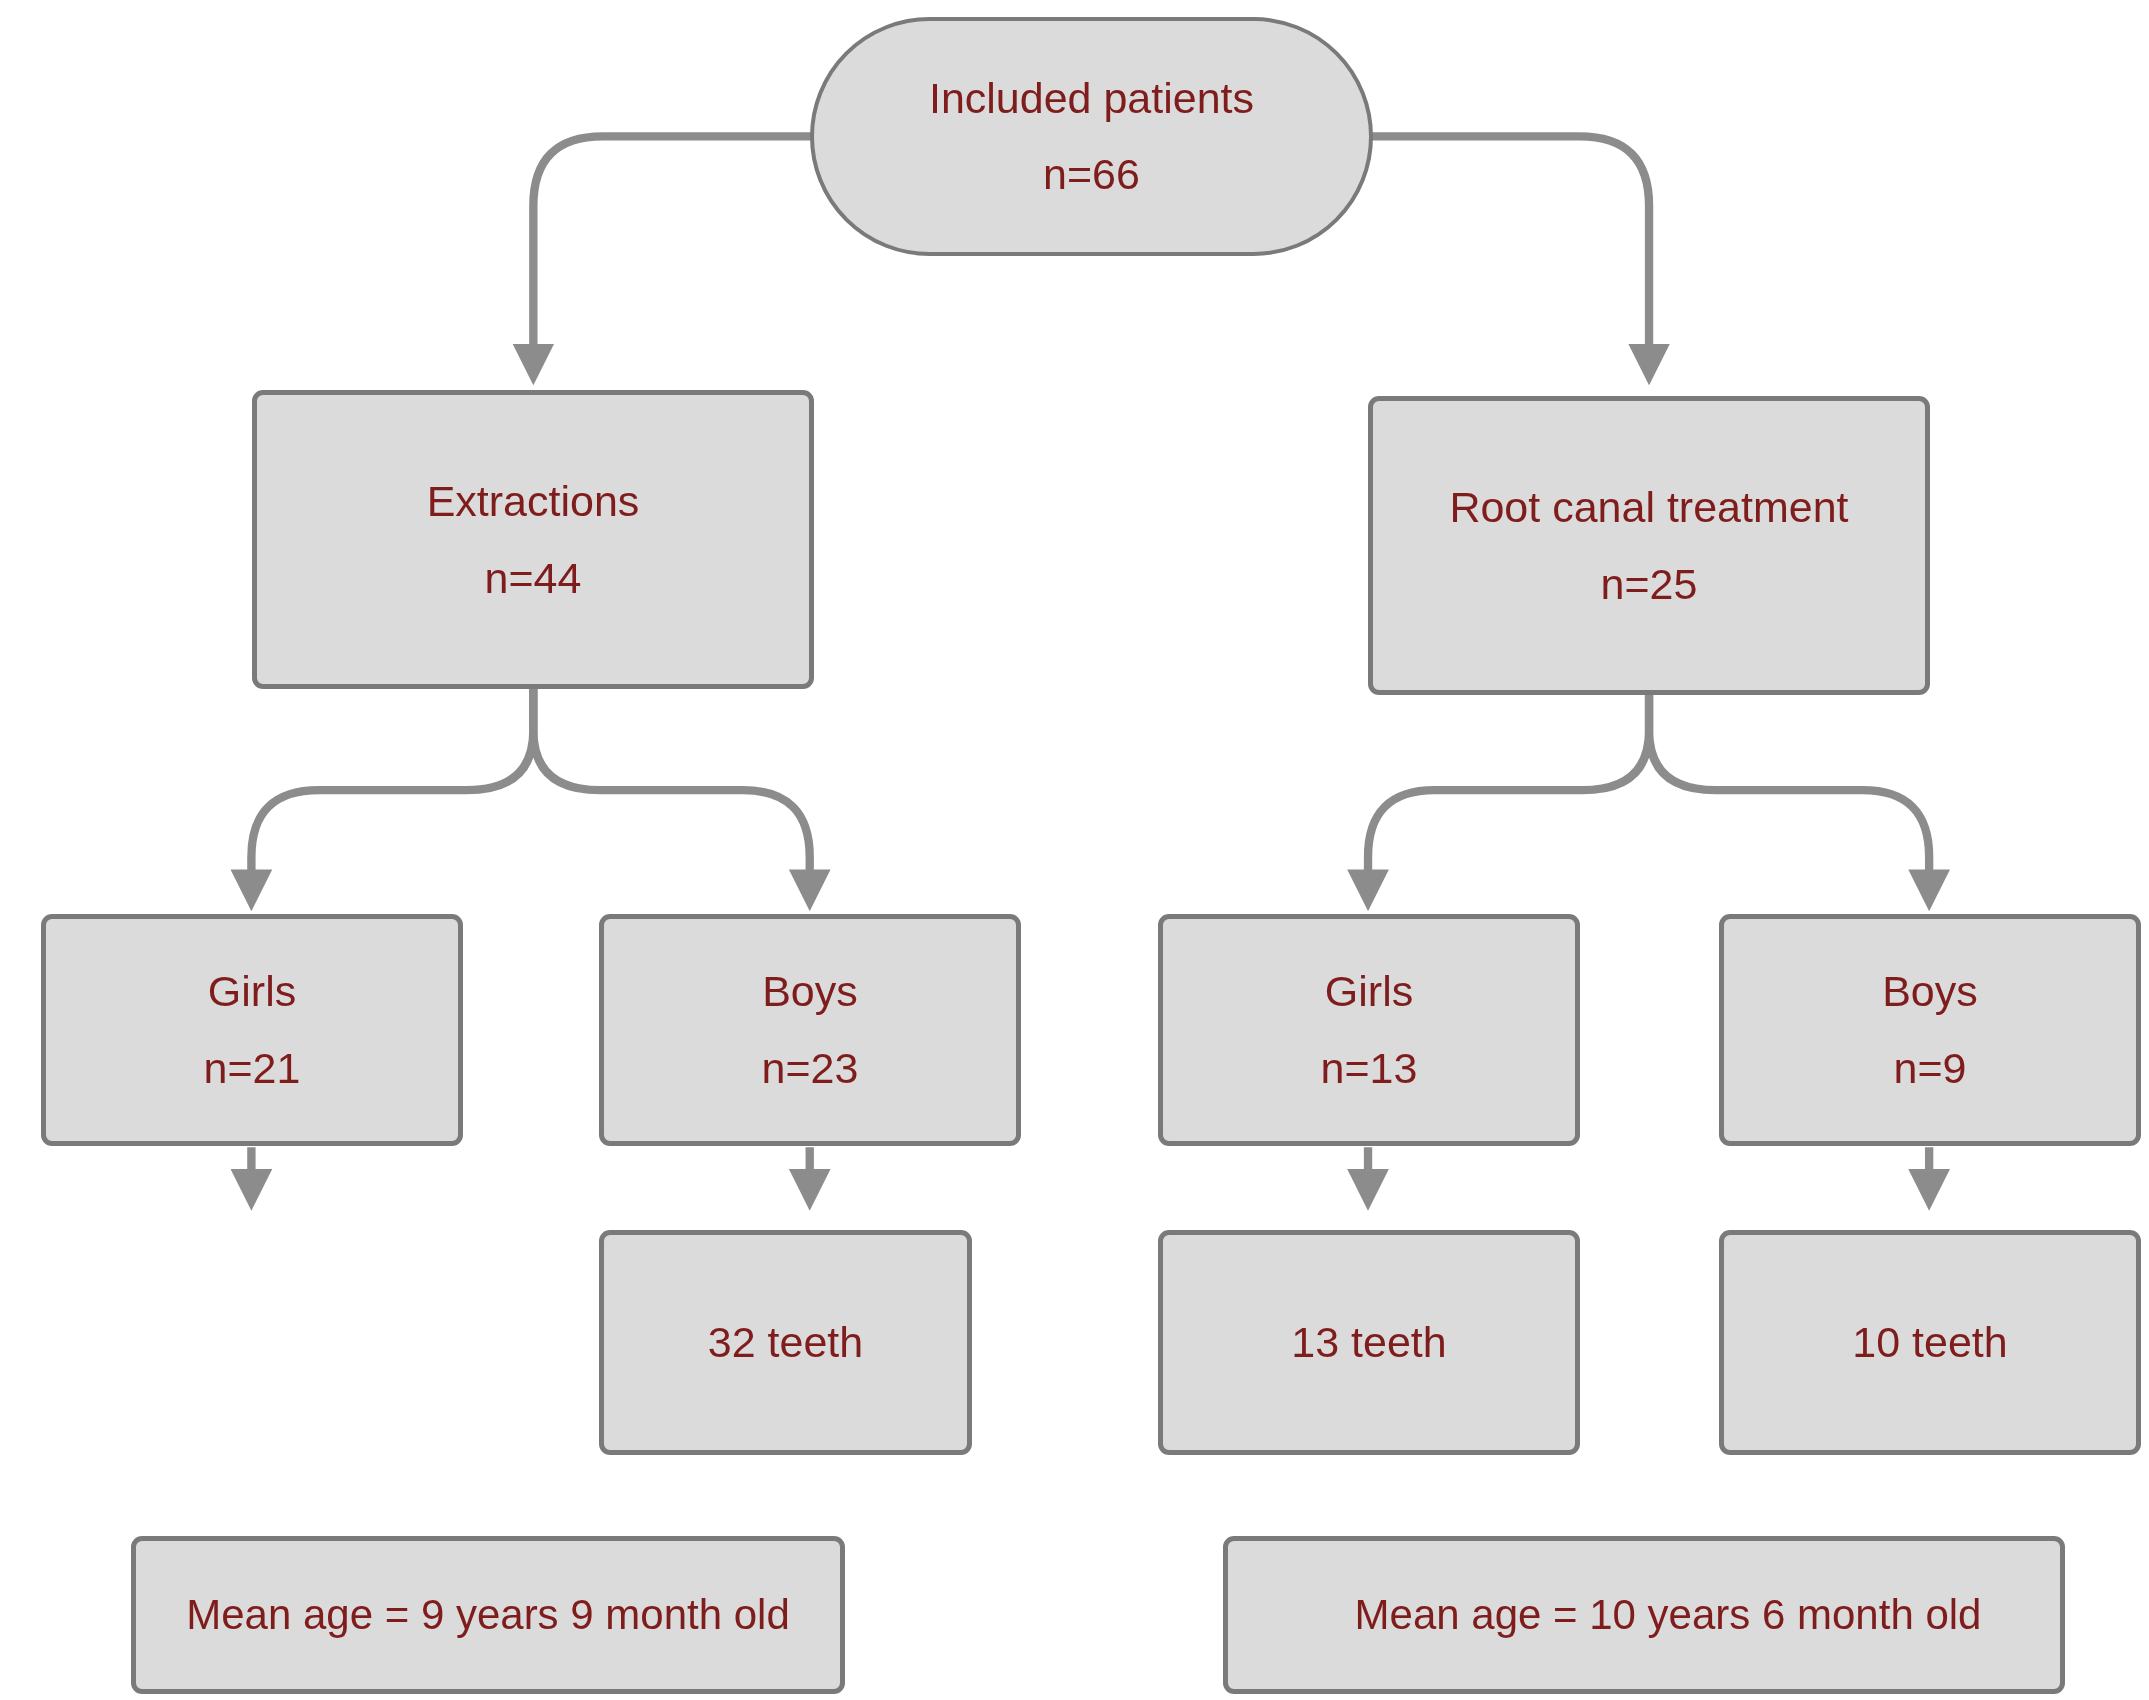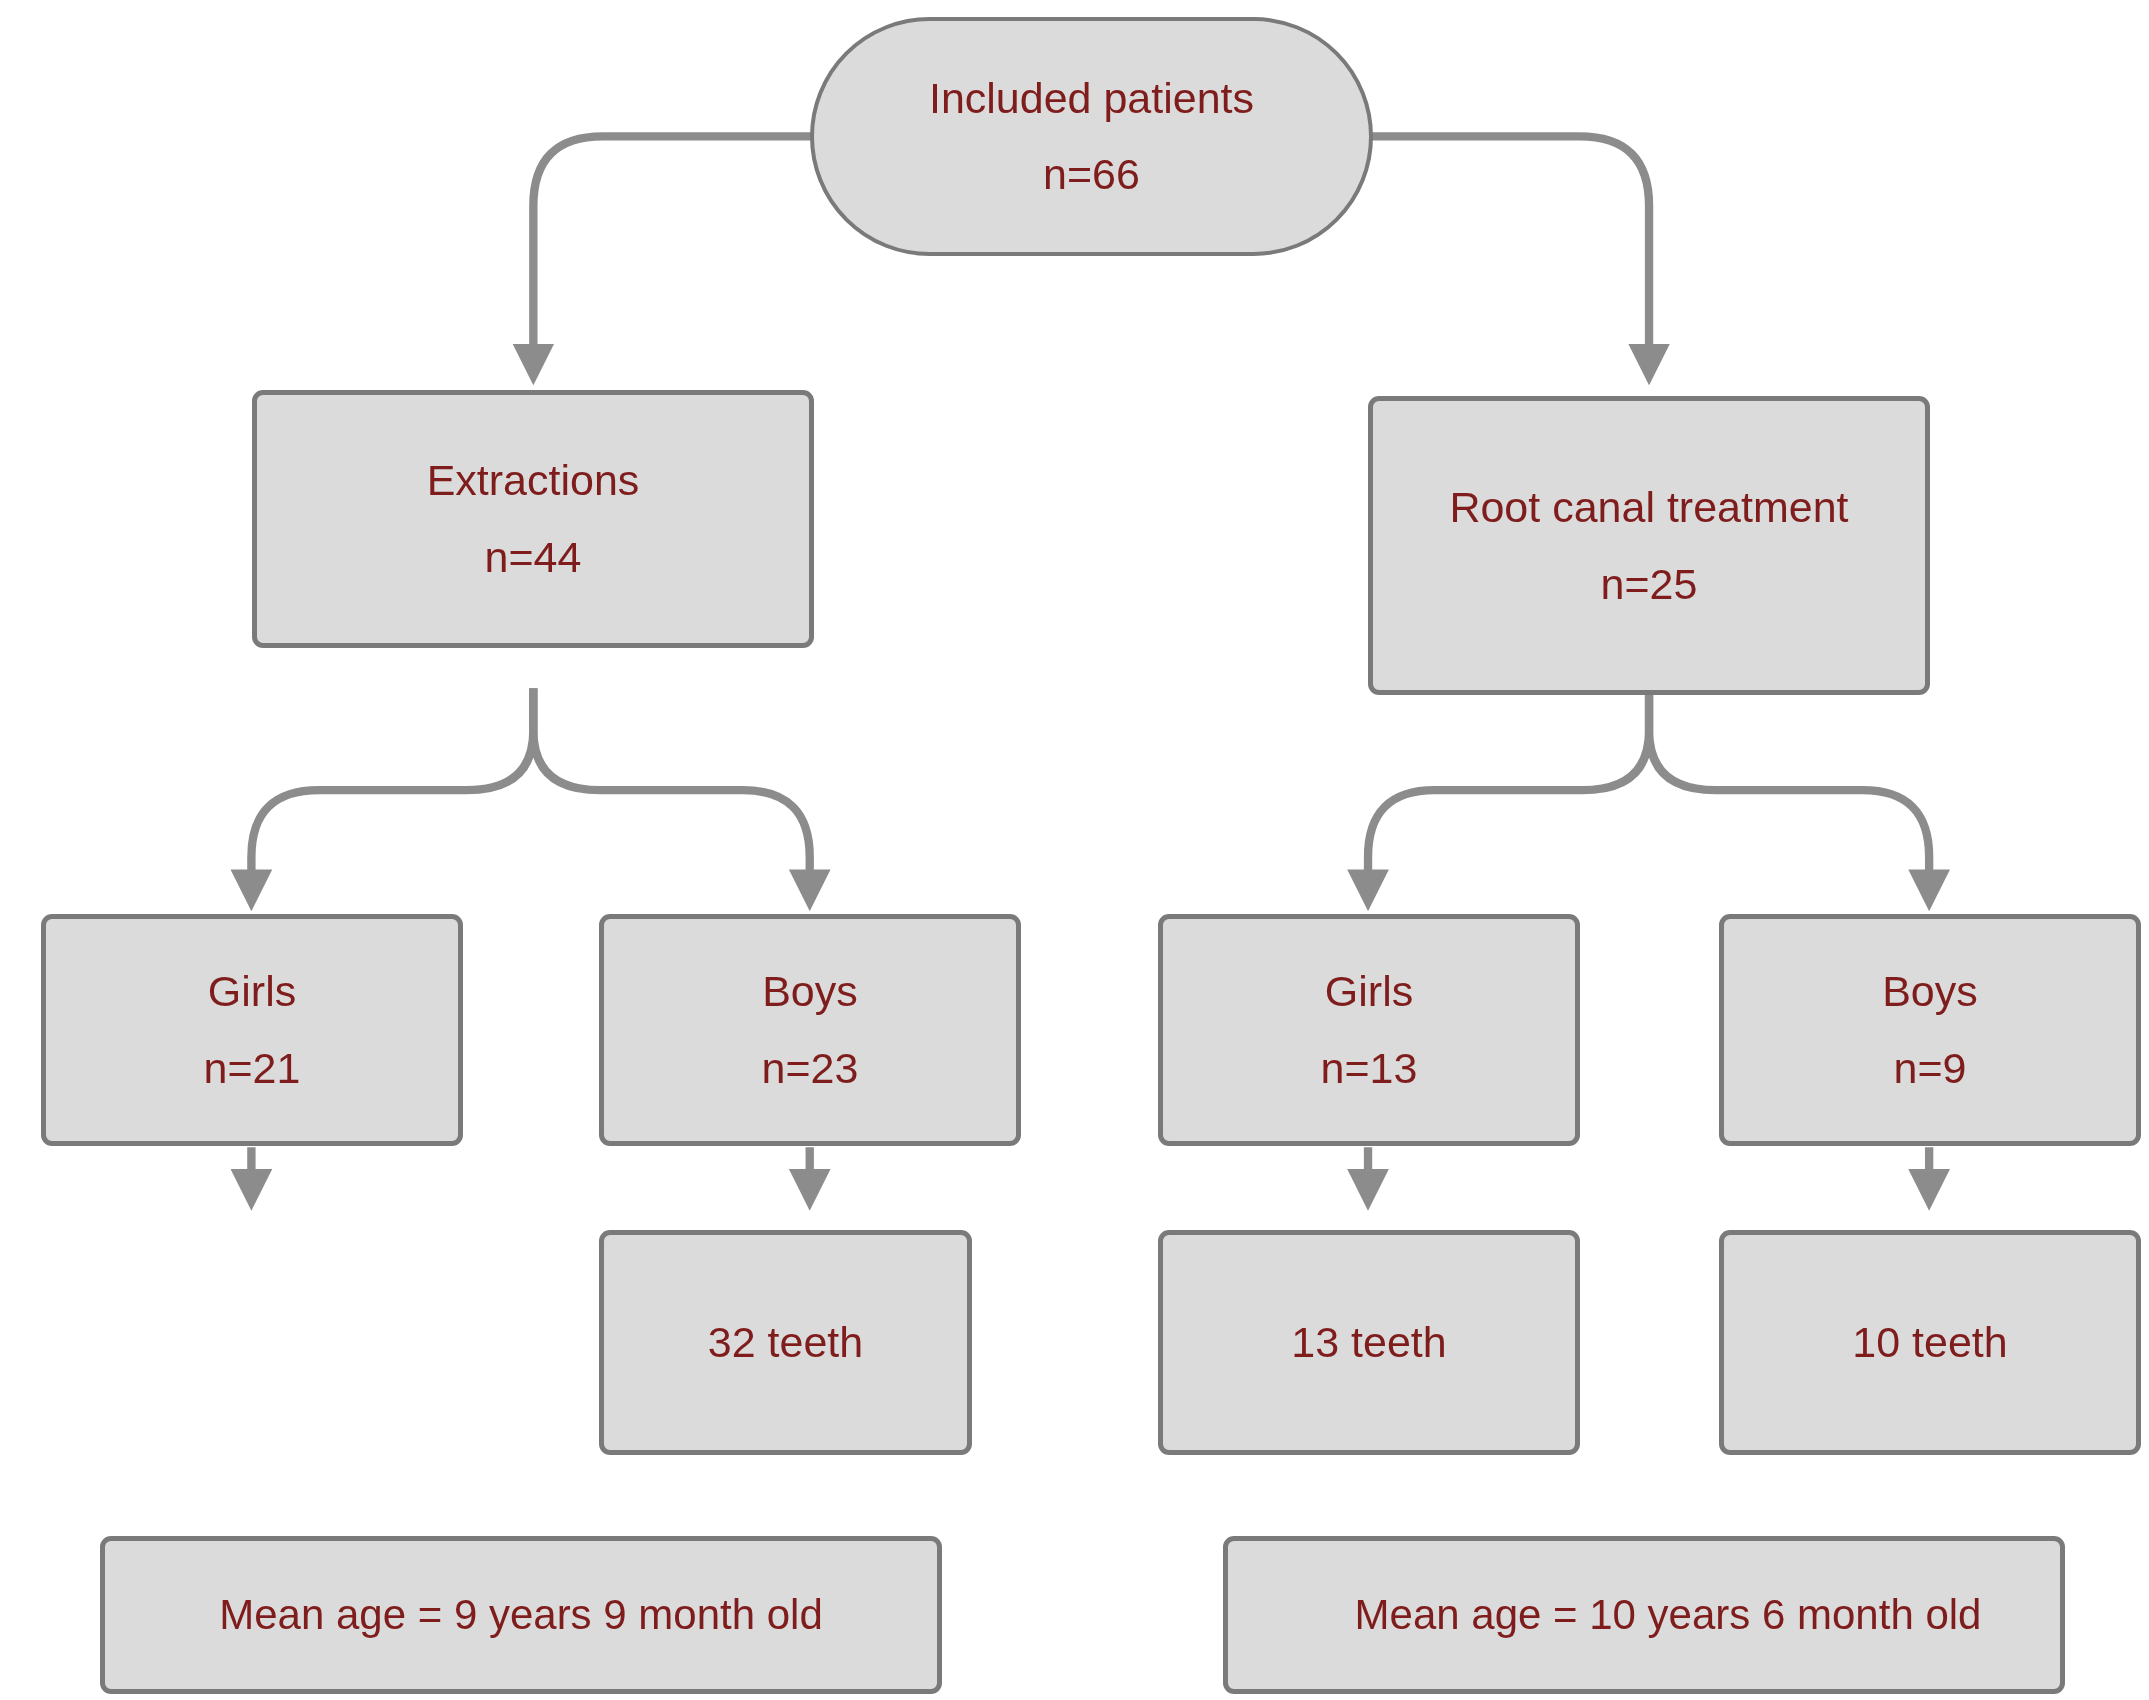--- a/index.html
+++ b/index.html
@@ -34,31 +34,31 @@
     z-index: 1;
   }
   .stadium {
     border-radius: 130px;
     border-width: 4.6px;
   }
   .mean { font-size: 42px; }
 
   
   .n-root        { left: 810px;  top: 16.7px;   width: 563px; height: 239px; }
-  .n-ext         { left: 252px;  top: 390px;  width: 562px; height: 258px; }
+  .n-ext         { left: 252px;  top: 390px;  width: 562px; height: 299px; }
   .n-rct         { left: 1368px; top: 396px;  width: 562px; height: 299px; }
   .n-ext-girls   { left: 41px;   top: 914px;  width: 422px; height: 232px; }
   .n-ext-boys    { left: 599px;  top: 914px;  width: 422px; height: 232px; }
   .n-rct-girls   { left: 1158px; top: 914px;  width: 422px; height: 232px; }
   .n-rct-boys    { left: 1719px; top: 914px;  width: 422px; height: 232px; }
   .n-ext-girls-t { left: 41px;   top: 1230px; width: 422px; height: 225px; }
   .n-ext-boys-t  { left: 599px;  top: 1230px; width: 373px; height: 225px; }
   .n-rct-girls-t { left: 1158px; top: 1230px; width: 422px; height: 225px; }
   .n-rct-boys-t  { left: 1719px; top: 1230px; width: 422px; height: 225px; }
-  .n-ext-mean    { left: 100px;  top: 1536px; width: 842px; height: 158px; }
+  .n-ext-mean    { left: 131px;  top: 1536px; width: 714px; height: 158px; }
   .n-rct-mean    { left: 1223px; top: 1536px; width: 842px; height: 158px; padding-left: 48px; }
 </style>
 </head>
 <body>
 
 <div class="canvas">
 
   <svg class="connectors" viewBox="0 0 2317 1833" xmlns="http://www.w3.org/2000/svg">
     <defs>
       <marker id="arrow" viewBox="0 0 6 6" refX="1" refY="3" markerWidth="5" markerHeight="5" orient="auto" markerUnits="strokeWidth">

